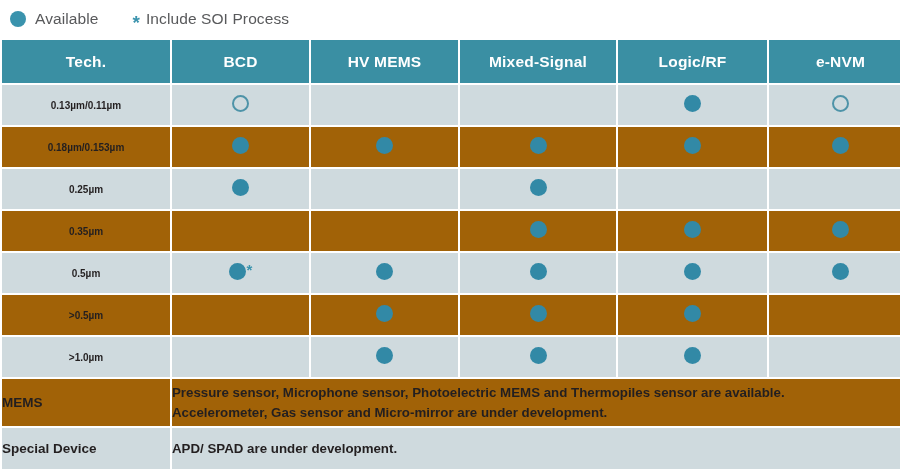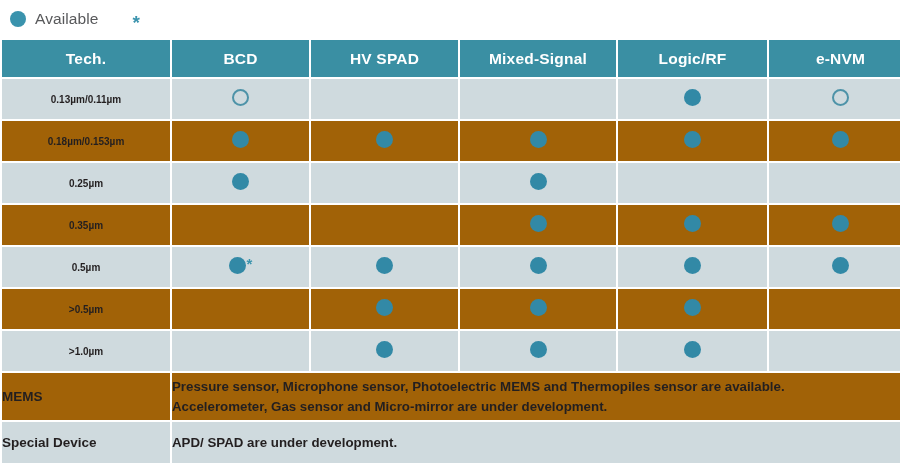--- a/index.html
+++ b/index.html
@@ -72,21 +72,21 @@
   }
   #matrix th, #matrix td {
     padding: 0;
     margin: 0;
   }
   thead th {
     background: #3a8fa3;
     color: #ffffff;
     font-size: 15.5px;
     font-weight: 700;
-    height: 37px;
+    height: 43px;
     text-align: center;
     vertical-align: middle;
     letter-spacing: .2px;
   }
   tbody tr.odd td { background: #cfdade; }
   tbody tr.even td { background: #a16207; }
 
   td.rowlabel {
     text-align: center;
     vertical-align: middle;
@@ -155,37 +155,38 @@
 </head>
 <body>
 
 <div id="legend">
   <div class="legend-item">
     <span class="dot-filled"></span>
     <span class="legend-label">Available</span>
   </div>
   <div class="legend-item">
     <span class="legend-star">*</span>
+    <span class="legend-label">Include SOI Process</span>
   </div>
 </div>
 
 <table id="matrix">
   <colgroup>
     <col style="width:168px">
     <col style="width:137px">
     <col style="width:147px">
     <col style="width:156px">
     <col style="width:149px">
     <col style="width:143px">
   </colgroup>
   <thead>
     <tr>
       <th>Tech.</th>
       <th>BCD</th>
-      <th>HV SPAD</th>
+      <th>HV MEMS</th>
       <th>Mixed-Signal</th>
       <th>Logic/RF</th>
       <th>e-NVM</th>
     </tr>
   </thead>
   <tbody id="matrix-body">
       <tr class="odd">
         <td class="rowlabel">0.13µm/0.11µm</td>
         <td class="cell"><span class="mark-wrap">
             <span class="cell-dot-open"></span>

